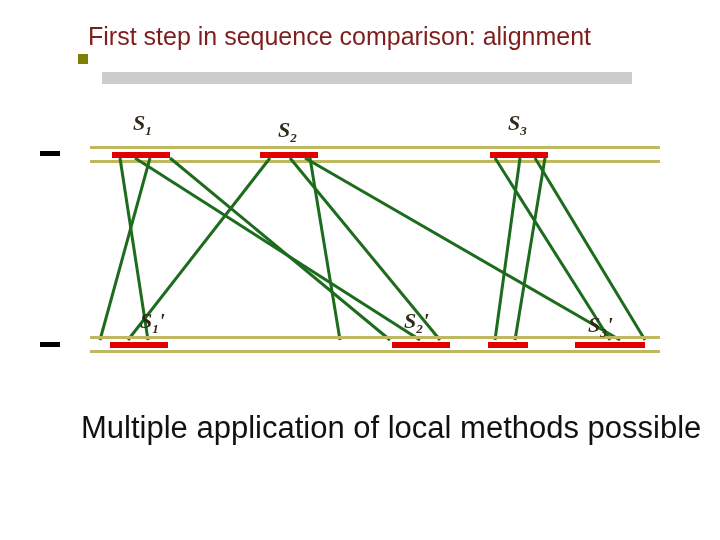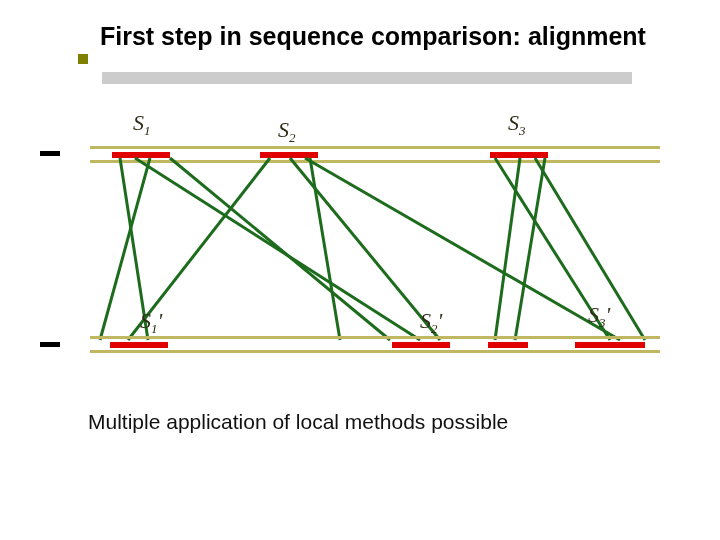--- a/index.html
+++ b/index.html
@@ -1,24 +1,24 @@
 <!DOCTYPE html>
 <html><head>
 <meta charset="utf-8">
 <style>
 html,body{margin:0;padding:0;width:720px;height:540px;background:#fff;font-family:Arial,Helvetica,sans-serif}
 .slide{position:relative;width:720px;height:540px}
-.title{position:absolute;left:100px;top:22px;font-size:25px;font-weight:bold;color:#000000}
+.title{position:absolute;left:88px;top:22px;font-size:25px;font-weight:normal;color:#7f1d1d}
 .title-shadow{position:absolute;left:102px;top:72px;width:530px;height:12px;background:#ccc}
 .bullet{position:absolute;left:78px;top:54px;width:10px;height:10px;background:#808000}
-.footer{position:absolute;left:88px;top:410px;font-size:21px;color:#111}
+.footer{position:absolute;left:81px;top:410px;font-size:31px;color:#111}
 .diagram{position:absolute;left:40px;top:110px;width:640px;height:260px}
 .hline{position:absolute;height:3px;background:#c0b860}
 .seg{position:absolute;height:6px;background:#e00000}
-.lbl{position:absolute;font-weight:normal;font-style:italic;color:#2f2b16;font-family:Georgia,'Times New Roman',serif;font-size:22px}
+.lbl{position:absolute;font-weight:bold;font-style:italic;color:#2f2b16;font-family:Georgia,'Times New Roman',serif;font-size:22px}
 .lbl sub{font-size:13px;font-style:italic}
 .vbar{position:absolute;left:0;width:20px;height:5px;background:#000}
 svg{position:absolute;left:0;top:0}
 svg line{stroke:#1d6b1d;stroke-width:3}
 </style>
 </head>
 <body>
 <div class="slide">
 <div class="bullet"></div>
 <div class="title">First step in sequence comparison: alignment</div>
@@ -57,18 +57,18 @@
 
   <div class="hline" style="left:50px;top:226px;width:570px"></div>
   <div class="hline" style="left:50px;top:240px;width:570px"></div>
 
   <div class="seg" style="left:70px;top:232px;width:58px"></div>
   <div class="seg" style="left:352px;top:232px;width:58px"></div>
   <div class="seg" style="left:448px;top:232px;width:40px"></div>
   <div class="seg" style="left:535px;top:232px;width:70px"></div>
 
   <div class="lbl" style="left:100px;top:198px"><span>S</span><sub>1</sub><span>'</span></div>
-  <div class="lbl" style="left:380px;top:198px"><span>S</span><sub>2</sub><span>'</span></div>
-  <div class="lbl" style="left:548px;top:192px"><span>S</span><sub>3</sub><span>'</span></div>
+  <div class="lbl" style="left:364px;top:198px"><span>S</span><sub>2</sub><span>'</span></div>
+  <div class="lbl" style="left:548px;top:202px"><span>S</span><sub>3</sub><span>'</span></div>
 </div>
 
 <div class="footer">Multiple application of local methods possible</div>
 </div>
 
 </body></html>

